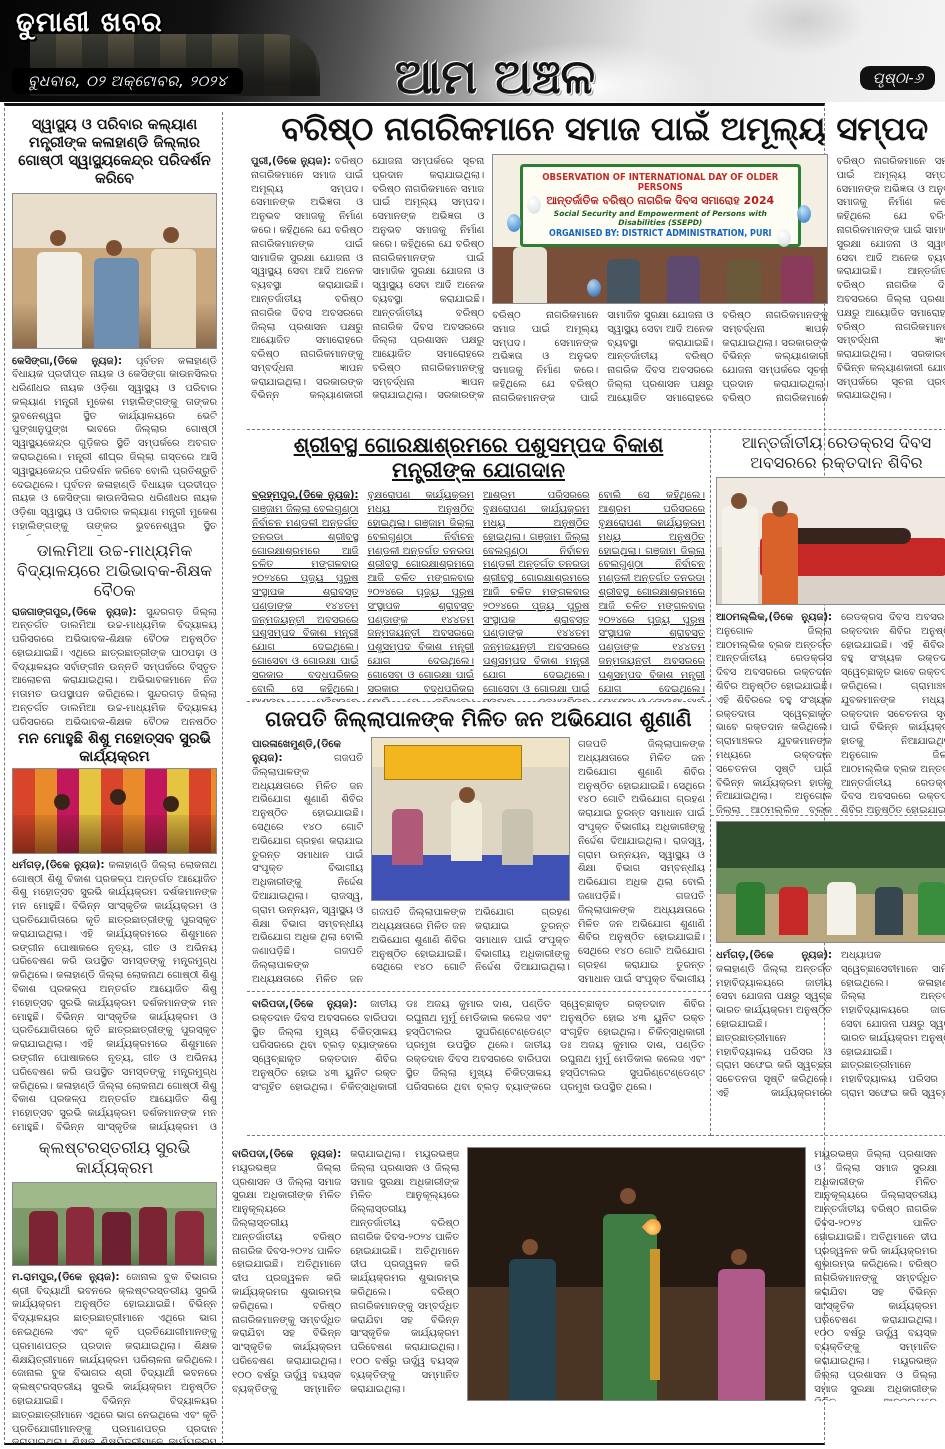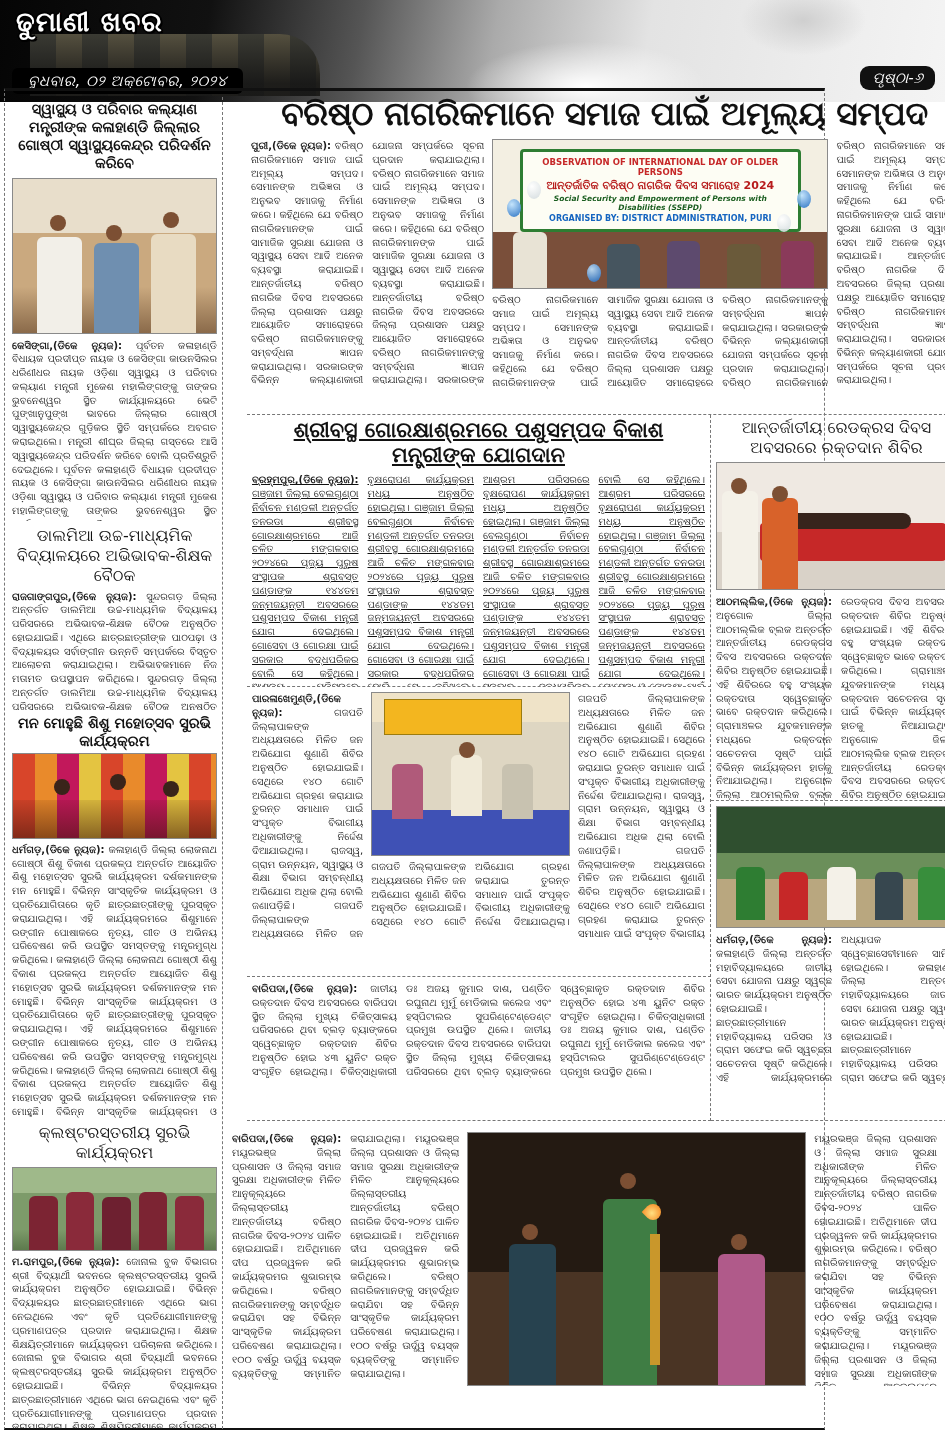--- a/index.html
+++ b/index.html
@@ -36,21 +36,21 @@
     position:absolute; left:285px; bottom:-4px; width:420px; text-align:center;
     font-size:48px; font-weight:800; color:#141414;
     text-shadow:1px 1px 0 #fff, -1px -1px 0 #fff, 2px 2px 0 #9a9a9a;
   }
   .pagepill {
     position:absolute; right:10px; bottom:12px; background:#111; color:#fff;
     font-size:15px; font-style:italic; padding:3px 12px; border-radius:9px;
   }
   
   .sheet {
-    position:absolute; top:88px; left:4px; width:821px; height:1342px;
+    position:absolute; top:103px; left:4px; width:821px; height:1342px;
     border-top:3px solid #111; border-bottom:2px solid #111;
     border-left:1px dashed #777; border-right:1px dashed #777;
   }
   .blk { position:absolute; overflow:hidden; }
   .dR { border-right:1px dashed #777; }
   .dB { border-bottom:1px dashed #777;margin-left:20px; }
   
   .hL { font-size:33px; font-weight:800; text-align:center; line-height:1.15; letter-spacing:-.5px; }
   .hM { font-size:21px; font-weight:800; text-align:center; line-height:1.2; }
   .hS { font-size:16px; font-weight:400; text-align:center; line-height:1.25; }
@@ -95,20 +95,21 @@
   .lampflame { position:absolute; left:52.5%; top:28%; width:16px; height:16px; border-radius:50% 50% 50% 0; transform:rotate(45deg);
     background:radial-gradient(circle at 50% 60%, #ffe082, #f57f17); }
 </style>
 </head>
 <body>
 
 <div class="banner">
   <div class="village"></div>
   <div class="nameplate">ଢୁମାଣୀ ଖବର</div>
   <div class="datepill">ବୁଧବାର, ୦୨ ଅକ୍ଟୋବର, ୨୦୨୪</div>
+  <div class="masthead">ଆମ ଅଞ୍ଚଳ</div>
   <div class="pagepill">ପୃଷ୍ଠା-୬</div>
 </div>
 
 <div class="sheet">
 
   <div class="blk dR" style="left:2px; top:6px; width:216px; height:1332px; padding:2px 5px;">
     <div class="hXS" style="border:1px solid transparent; margin-bottom:4px;">ସ୍ୱାସ୍ଥ୍ୟ ଓ ପରିବାର କଲ୍ୟାଣ ମନ୍ତ୍ରୀଙ୍କ କଳାହାଣ୍ଡି ଜିଲ୍ଲାର ଗୋଷ୍ଠୀ ସ୍ୱାସ୍ଥ୍ୟକେନ୍ଦ୍ର ପରିଦର୍ଶନ କରିବେ</div>
     <div class="photo ph-office" style="width:100%; height:156px; margin-bottom:5px;">
       <div class="fig" style="left:12%; bottom:0; width:22%; height:62%; background:#f2efe8;"></div>
       <div class="fig" style="left:40%; bottom:0; width:22%; height:58%; background:#6f8fb0;"></div>
@@ -197,20 +198,21 @@
       <div class="fig" style="left:19%; bottom:0; width:15%; height:72%; background:#d8622a;"></div>
       <div class="head" style="left:6%; top:12%;"></div>
       <div class="head" style="left:23%; top:18%;"></div>
     </div>
     <div style="height:228px;">
       <p class="body-txt c2"><span class="dl">ଆଠମଲ୍ଲିକ,(ଡିକେ ନ୍ୟୁଜ):</span> <span>ଅନୁଗୋଳ ଜିଲ୍ଲା ଆଠମଲ୍ଲିକ ବ୍ଲକ ଅନ୍ତର୍ଗତ ଆନ୍ତର୍ଜାତୀୟ ରେଡକ୍ରସ ଦିବସ ଅବସରରେ ରକ୍ତଦାନ ଶିବିର ଅନୁଷ୍ଠିତ ହୋଇଯାଇଛି। ଏହି ଶିବିରରେ ବହୁ ସଂଖ୍ୟକ ରକ୍ତଦାତା ସ୍ୱେଚ୍ଛାକୃତ ଭାବେ ରକ୍ତଦାନ କରିଥିଲେ। ଗ୍ରାମାଞ୍ଚଳର ଯୁବକମାନଙ୍କ ମଧ୍ୟରେ ରକ୍ତଦାନ ସଚେତନତା ସୃଷ୍ଟି ପାଇଁ ବିଭିନ୍ନ କାର୍ଯ୍ୟକ୍ରମ ହାତକୁ ନିଆଯାଇଥିଲା। ଅନୁଗୋଳ ଜିଲ୍ଲା ଆଠମଲ୍ଲିକ ବ୍ଲକ ଅନ୍ତର୍ଗତ ଆନ୍ତର୍ଜାତୀୟ ରେଡକ୍ରସ ଦିବସ ଅବସରରେ ରକ୍ତଦାନ ଶିବିର ଅନୁଷ୍ଠିତ ହୋଇଯାଇଛି। ଏହି ଶିବିରରେ ବହୁ ସଂଖ୍ୟକ ରକ୍ତଦାତା ସ୍ୱେଚ୍ଛାକୃତ ଭାବେ ରକ୍ତଦାନ କରିଥିଲେ। ଗ୍ରାମାଞ୍ଚଳର ଯୁବକମାନଙ୍କ ମଧ୍ୟରେ ରକ୍ତଦାନ ସଚେତନତା ସୃଷ୍ଟି ପାଇଁ ବିଭିନ୍ନ କାର୍ଯ୍ୟକ୍ରମ ହାତକୁ ନିଆଯାଇଥିଲା। ଅନୁଗୋଳ ଜିଲ୍ଲା ଆଠମଲ୍ଲିକ ବ୍ଲକ ଅନ୍ତର୍ଗତ ଆନ୍ତର୍ଜାତୀୟ ରେଡକ୍ରସ ଦିବସ ଅବସରରେ ରକ୍ତଦାନ ଶିବିର ଅନୁଷ୍ଠିତ ହୋଇଯାଇଛି। ଏହି ଶିବିରରେ ବହୁ ସଂଖ୍ୟକ ରକ୍ତଦାତା ସ୍ୱେଚ୍ଛାକୃତ ଭାବେ ରକ୍ତଦାନ କରିଥିଲେ। ଗ୍ରାମାଞ୍ଚଳର ଯୁବକମାନଙ୍କ ମଧ୍ୟରେ ରକ୍ତଦାନ ସଚେତନତା ସୃଷ୍ଟି ପାଇଁ ବିଭିନ୍ନ କାର୍ଯ୍ୟକ୍ରମ ହାତକୁ ନିଆଯାଇଥିଲା।</span></p>
     </div>
   </div>
 
   <div class="blk dR dB" style="left:222px; top:598px; width:464px; height:288px; padding:3px 5px;">
+    <div class="hM" style="margin-bottom:5px;">ଗଜପତି ଜିଲ୍ଲାପାଳଙ୍କ ମିଳିତ ଜନ ଅଭିଯୋଗ ଶୁଣାଣି</div>
     <div style="display:flex; gap:8px; height:248px;">
       <div style="width:112px; height:100%;">
         <p class="body-txt"><span class="dl">ପାରଳାଖେମୁଣ୍ଡି,(ଡିକେ ନ୍ୟୁଜ):</span> <span>ଗଜପତି ଜିଲ୍ଲାପାଳଙ୍କ ଅଧ୍ୟକ୍ଷତାରେ ମିଳିତ ଜନ ଅଭିଯୋଗ ଶୁଣାଣି ଶିବିର ଅନୁଷ୍ଠିତ ହୋଇଯାଇଛି। ସେଥିରେ ୧୪୦ ଗୋଟି ଅଭିଯୋଗ ଗ୍ରହଣ କରାଯାଇ ତୁରନ୍ତ ସମାଧାନ ପାଇଁ ସଂପୃକ୍ତ ବିଭାଗୀୟ ଅଧିକାରୀଙ୍କୁ ନିର୍ଦ୍ଦେଶ ଦିଆଯାଇଥିଲା। ରାଜସ୍ୱ, ଗ୍ରାମ ଉନ୍ନୟନ, ସ୍ୱାସ୍ଥ୍ୟ ଓ ଶିକ୍ଷା ବିଭାଗ ସମ୍ବନ୍ଧୀୟ ଅଭିଯୋଗ ଅଧିକ ଥିଲା ବୋଲି ଜଣାପଡ଼ିଛି। ଗଜପତି ଜିଲ୍ଲାପାଳଙ୍କ ଅଧ୍ୟକ୍ଷତାରେ ମିଳିତ ଜନ ଅଭିଯୋଗ ଶୁଣାଣି ଶିବିର ଅନୁଷ୍ଠିତ ହୋଇଯାଇଛି। ସେଥିରେ ୧୪୦ ଗୋଟି ଅଭିଯୋଗ ଗ୍ରହଣ କରାଯାଇ ତୁରନ୍ତ ସମାଧାନ ପାଇଁ ସଂପୃକ୍ତ ବିଭାଗୀୟ ଅଧିକାରୀଙ୍କୁ ନିର୍ଦ୍ଦେଶ ଦିଆଯାଇଥିଲା। ରାଜସ୍ୱ, ଗ୍ରାମ ଉନ୍ନୟନ, ସ୍ୱାସ୍ଥ୍ୟ ଓ ଶିକ୍ଷା ବିଭାଗ ସମ୍ବନ୍ଧୀୟ ଅଭିଯୋଗ ଅଧିକ ଥିଲା ବୋଲି ଜଣାପଡ଼ିଛି।</span></p>
       </div>
       <div style="width:200px; height:100%;">
         <div class="photo ph-hearing" style="width:100%; height:164px;">
           <div class="ybn"></div>
           <div class="fig" style="left:10%; bottom:22%; width:16%; height:34%; background:#b05a7a;"></div>
           <div class="fig" style="left:40%; bottom:24%; width:16%; height:38%; background:#f0ead8;"></div>
           <div class="fig" style="left:66%; bottom:22%; width:16%; height:34%; background:#c8c2b0;"></div>

